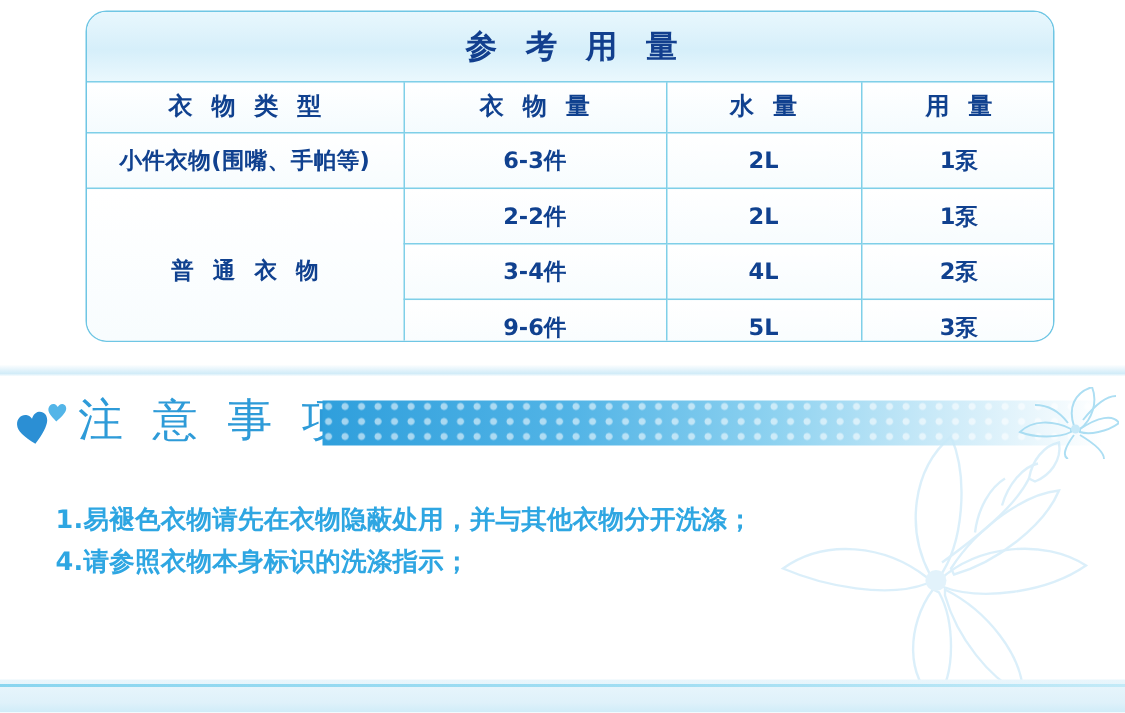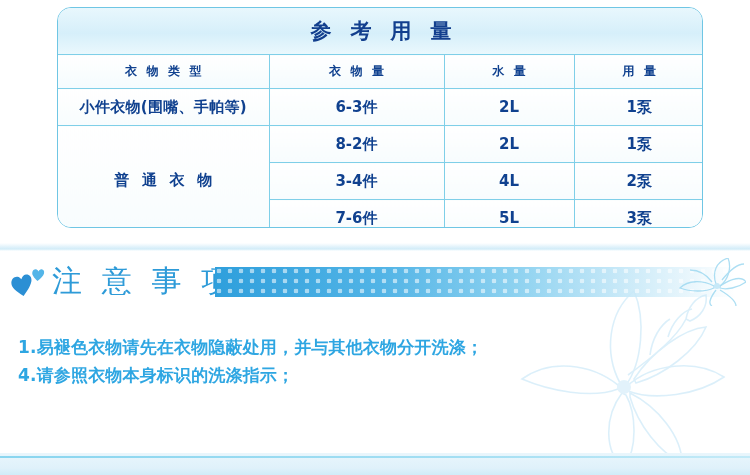--- a/index.html
+++ b/index.html
@@ -46,21 +46,21 @@
   }
   table.ref th.title-cell{
     border:none;border-bottom:1px solid #7fcfe8;
     background:linear-gradient(180deg,#e8f7fd 0%,#d6effa 55%,#eaf8fd 100%);
     height:46px;
     font-size:21px;letter-spacing:.28em;text-indent:.28em;
     color:#123f8e;
   }
   table.ref tr.head td{
     background:linear-gradient(180deg,#ffffff 0%,#f4fbfe 100%);
-    height:33px;font-size:12px;letter-spacing:.22em;text-indent:.22em;
+    height:33px;font-size:16px;letter-spacing:.22em;text-indent:.22em;
   }
   table.ref tr.body td{
     height:36px;font-size:15px;
     background:linear-gradient(180deg,#ffffff 0%,#f7fcfe 100%);
   }
   table.ref td.col-type{font-size:14.5px;letter-spacing:.02em;text-align:center;}
   table.ref td.merged{font-size:16px;letter-spacing:.25em;text-indent:.25em;}
   table.ref td.noleft{border-left:none;}
   table.ref td.noright{border-right:none;}
   table.ref tr.body:last-child td{border-bottom:none;}
@@ -89,21 +89,21 @@
     background:
       radial-gradient(circle at 4px 4px, rgba(255,255,255,.55) 2.1px, rgba(255,255,255,0) 2.6px) 0 0/11px 10px,
       linear-gradient(90deg,#2f9fdc 0%,#52b4e6 32%,#8ed2f0 58%,#c8e9f8 78%,rgba(240,250,254,0) 100%);
   }
   .flower-top{
     position:absolute;right:4px;top:-4px;width:70px;height:48px;opacity:.85;
   }
 
   
   .notes{
-    position:absolute;left:18px;top:333px;width:620px;
+    position:absolute;left:37px;top:333px;width:620px;
     color:#2ea6e2;font-size:17px;font-weight:bold;
     line-height:28px;letter-spacing:.01em;
   }
   .notes .note-line{white-space:nowrap;}
 </style>
 </head>
 <body>
 
 <div class="page">
 
@@ -145,31 +145,31 @@
           <td class="noright">用 量</td>
         </tr>
         <tr class="body">
           <td class="col-type noleft">小件衣物(围嘴、手帕等)</td>
           <td>6-3件</td>
           <td>2L</td>
           <td class="noright">1泵</td>
         </tr>
         <tr class="body">
           <td class="merged noleft" rowspan="3">普 通 衣 物</td>
-          <td>8-2件</td>
+          <td>2-2件</td>
           <td>2L</td>
           <td class="noright">1泵</td>
         </tr>
         <tr class="body">
           <td>3-4件</td>
           <td>4L</td>
           <td class="noright">2泵</td>
         </tr>
         <tr class="body">
-          <td>7-6件</td>
+          <td>9-6件</td>
           <td>5L</td>
           <td class="noright">3泵</td>
         </tr>
       </tbody>
     </table>
   </div>
 
   <div class="sep-band"></div>
 
   <div class="notice-head">

